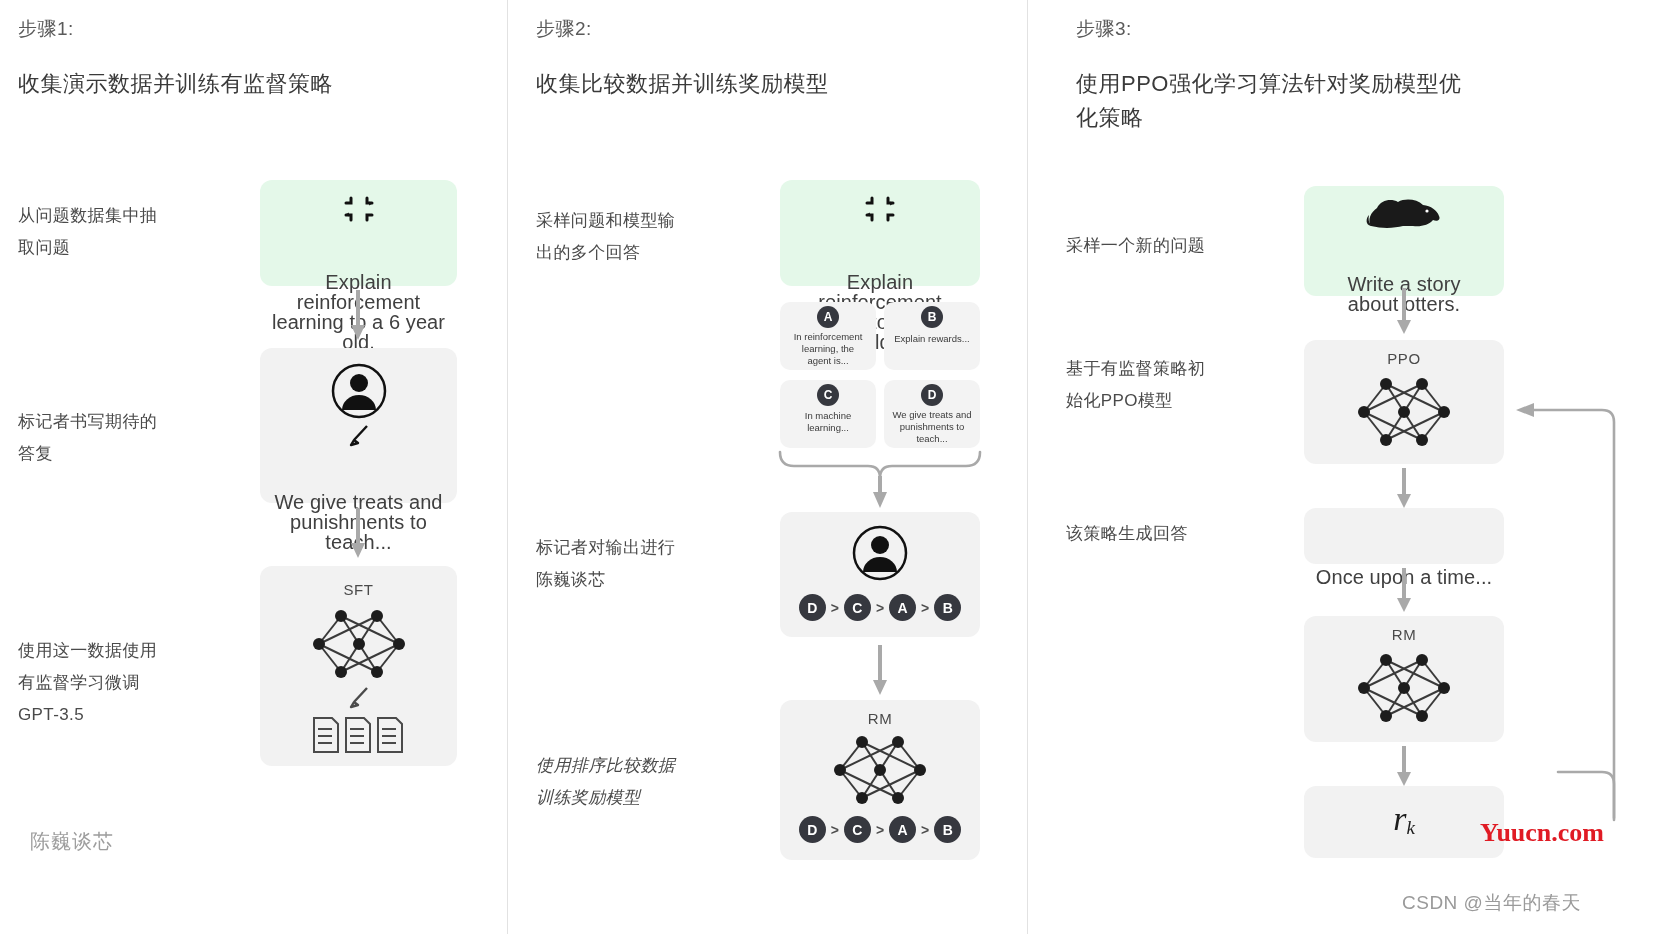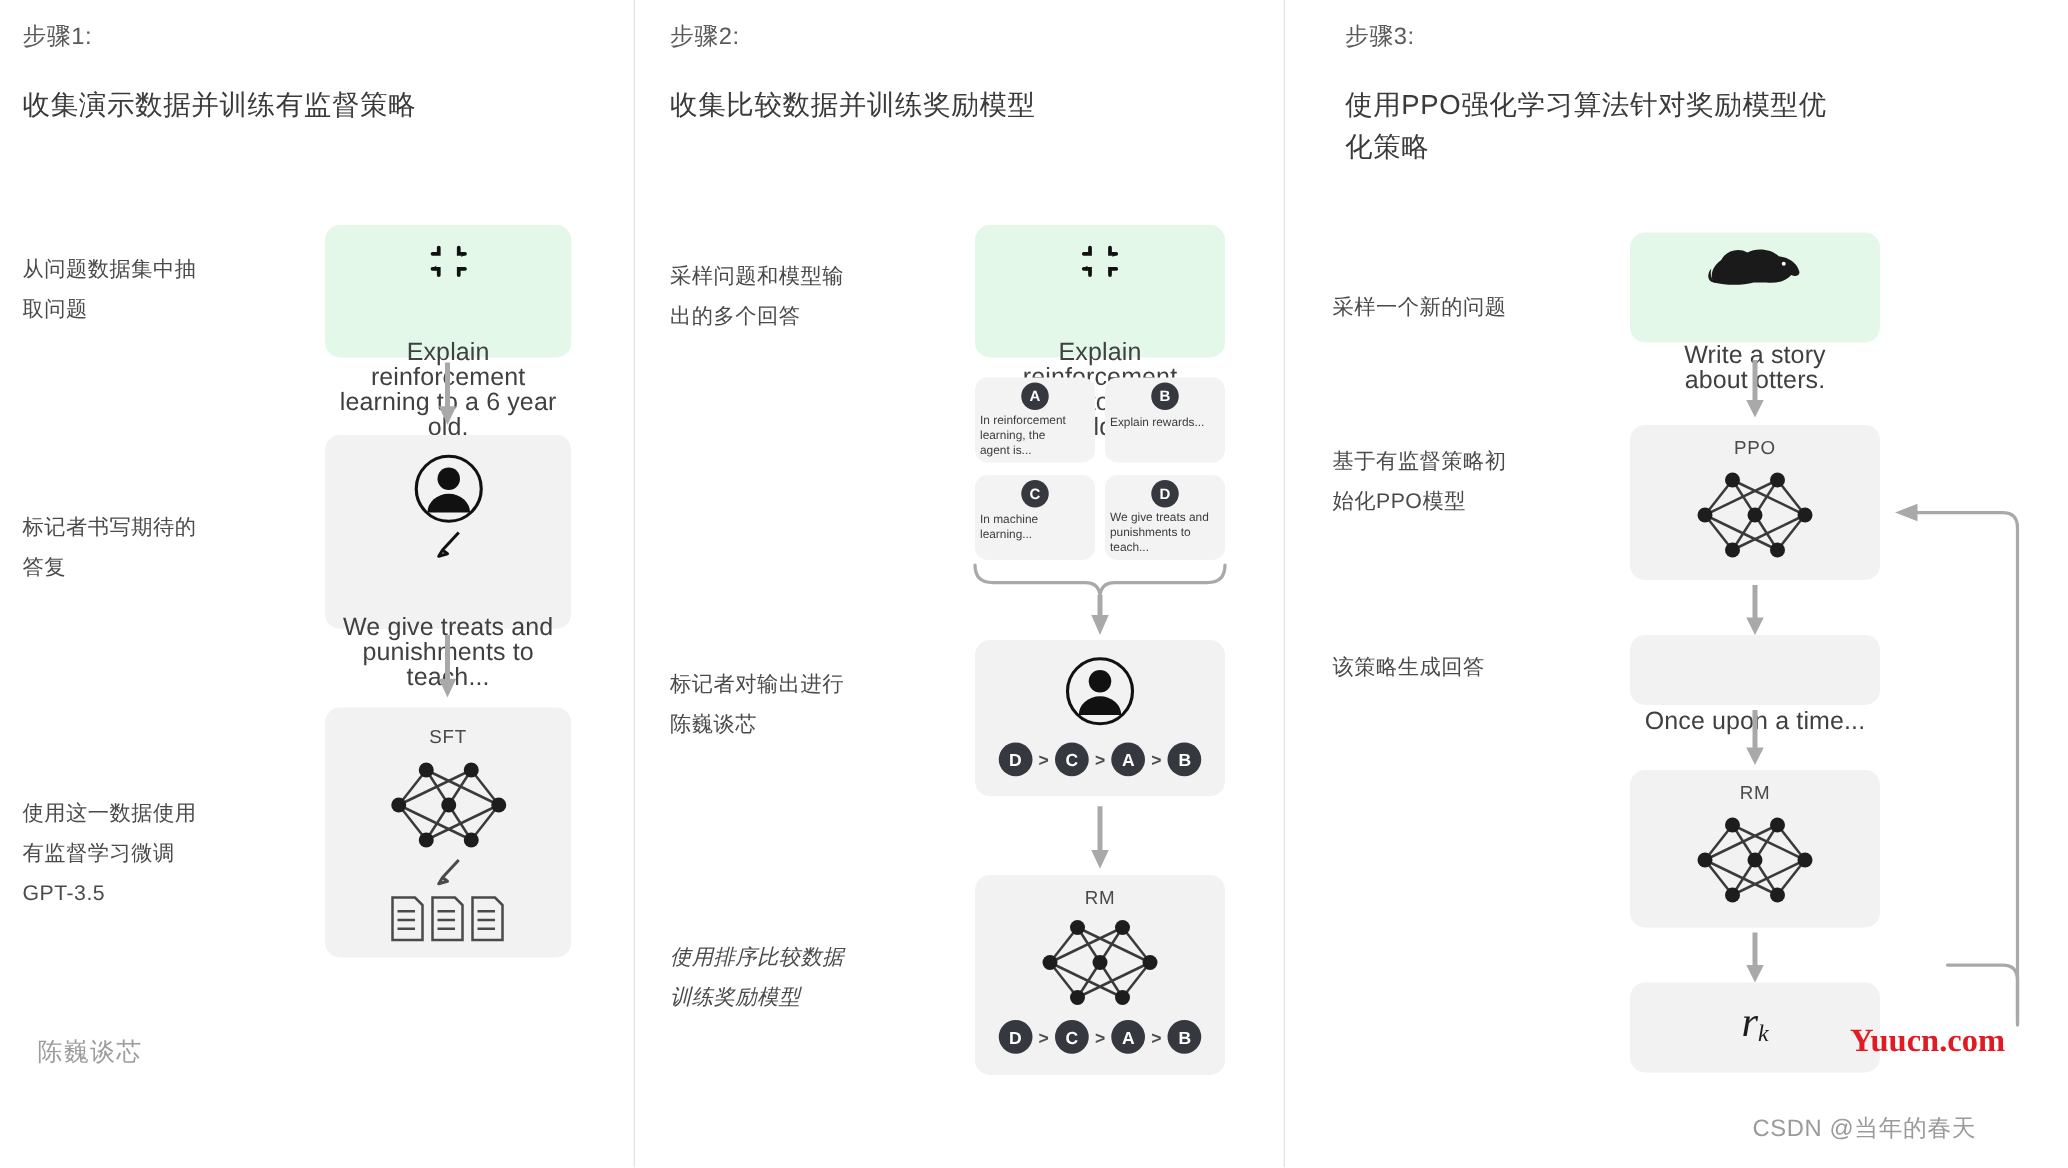--- a/index.html
+++ b/index.html
@@ -20,21 +20,21 @@
   .ann { position: absolute; color: #4a4a4a; font-size: 17px; line-height: 32px; letter-spacing: .4px; }
 
   .card { position: absolute; border-radius: 12px; }
   .card-green { background: #e4f8e9; }
   .card-gray  { background: #f2f2f2; }
 
   .card-text { color: #404040; font-size: 20px; line-height: 20px; text-align: center; letter-spacing: .1px; margin-top: 40px; }
   .card-label { color: #4a4a4a; font-size: 15px; text-align: center; letter-spacing: .6px; }
 
   .mini-card { position: absolute; background: #f3f3f3; border-radius: 10px; }
-  .mini-text { color: #3b3b3b; font-size: 9.5px; line-height: 12px; }
+  .mini-text { color: #3b3b3b; font-size: 9.5px; line-height: 12px; text-align: center; }
 
   .badge {
     display: inline-flex; align-items: center; justify-content: center;
     border-radius: 50%; background: #36383f; color: #fff; font-weight: bold;
   }
   .badge-lg { width: 27px; height: 27px; font-size: 14px; }
   .badge-sm { width: 22px; height: 22px; font-size: 12px; }
 
   .rank-row { display: flex; align-items: center; justify-content: center; gap: 5px; }
   .rank-gt { color: #4d4d4d; font-size: 14px; font-weight: bold; }
@@ -275,21 +275,21 @@
 
     <div class="step-label" style="left:48px; top:16px;">步骤3:</div>
     <div class="step-title" style="left:48px; top:67px; width:470px; white-space:pre-line;">使用PPO强化学习算法针对奖励模型优
 化策略</div>
 
     <div class="ann" style="left:38px; top:230px; width:250px; white-space:pre-line;">采样一个新的问题</div>
     <div class="ann" style="left:38px; top:353px; width:250px; white-space:pre-line;">基于有监督策略初
 始化PPO模型</div>
     <div class="ann" style="left:38px; top:518px; width:250px; white-space:pre-line;">该策略生成回答</div>
 
-    <div class="card card-green" style="left:276px; top:186px; width:200px; height:88px;">
+    <div class="card card-green" style="left:276px; top:186px; width:200px; height:110px;">
       <svg class="svg-abs" style="left:50%; top:10px; transform:translateX(-50%);" width="78" height="34" viewBox="0 0 78 34">
         <path d="M6 30 C2 24 6 16 12 12 C16 4 26 2 33 6 C40 2 52 3 58 9 C66 10 72 14 74 20
                  C76 24 72 26 68 24 C64 29 56 31 48 30 L38 30 C30 32 18 33 6 30 Z" fill="#1a1a1a"></path>
         <circle cx="62" cy="15" r="1.6" fill="#fff"></circle>
         <path d="M6 30 C0 29 1 22 4 19 C3 24 4 28 8 30 Z" fill="#1a1a1a"></path>
       </svg>
       <div class="card-text" style="position:absolute; left:8px; right:8px; top:48px; white-space:pre-line;">Write a story
 about otters.</div>
     </div>
 

